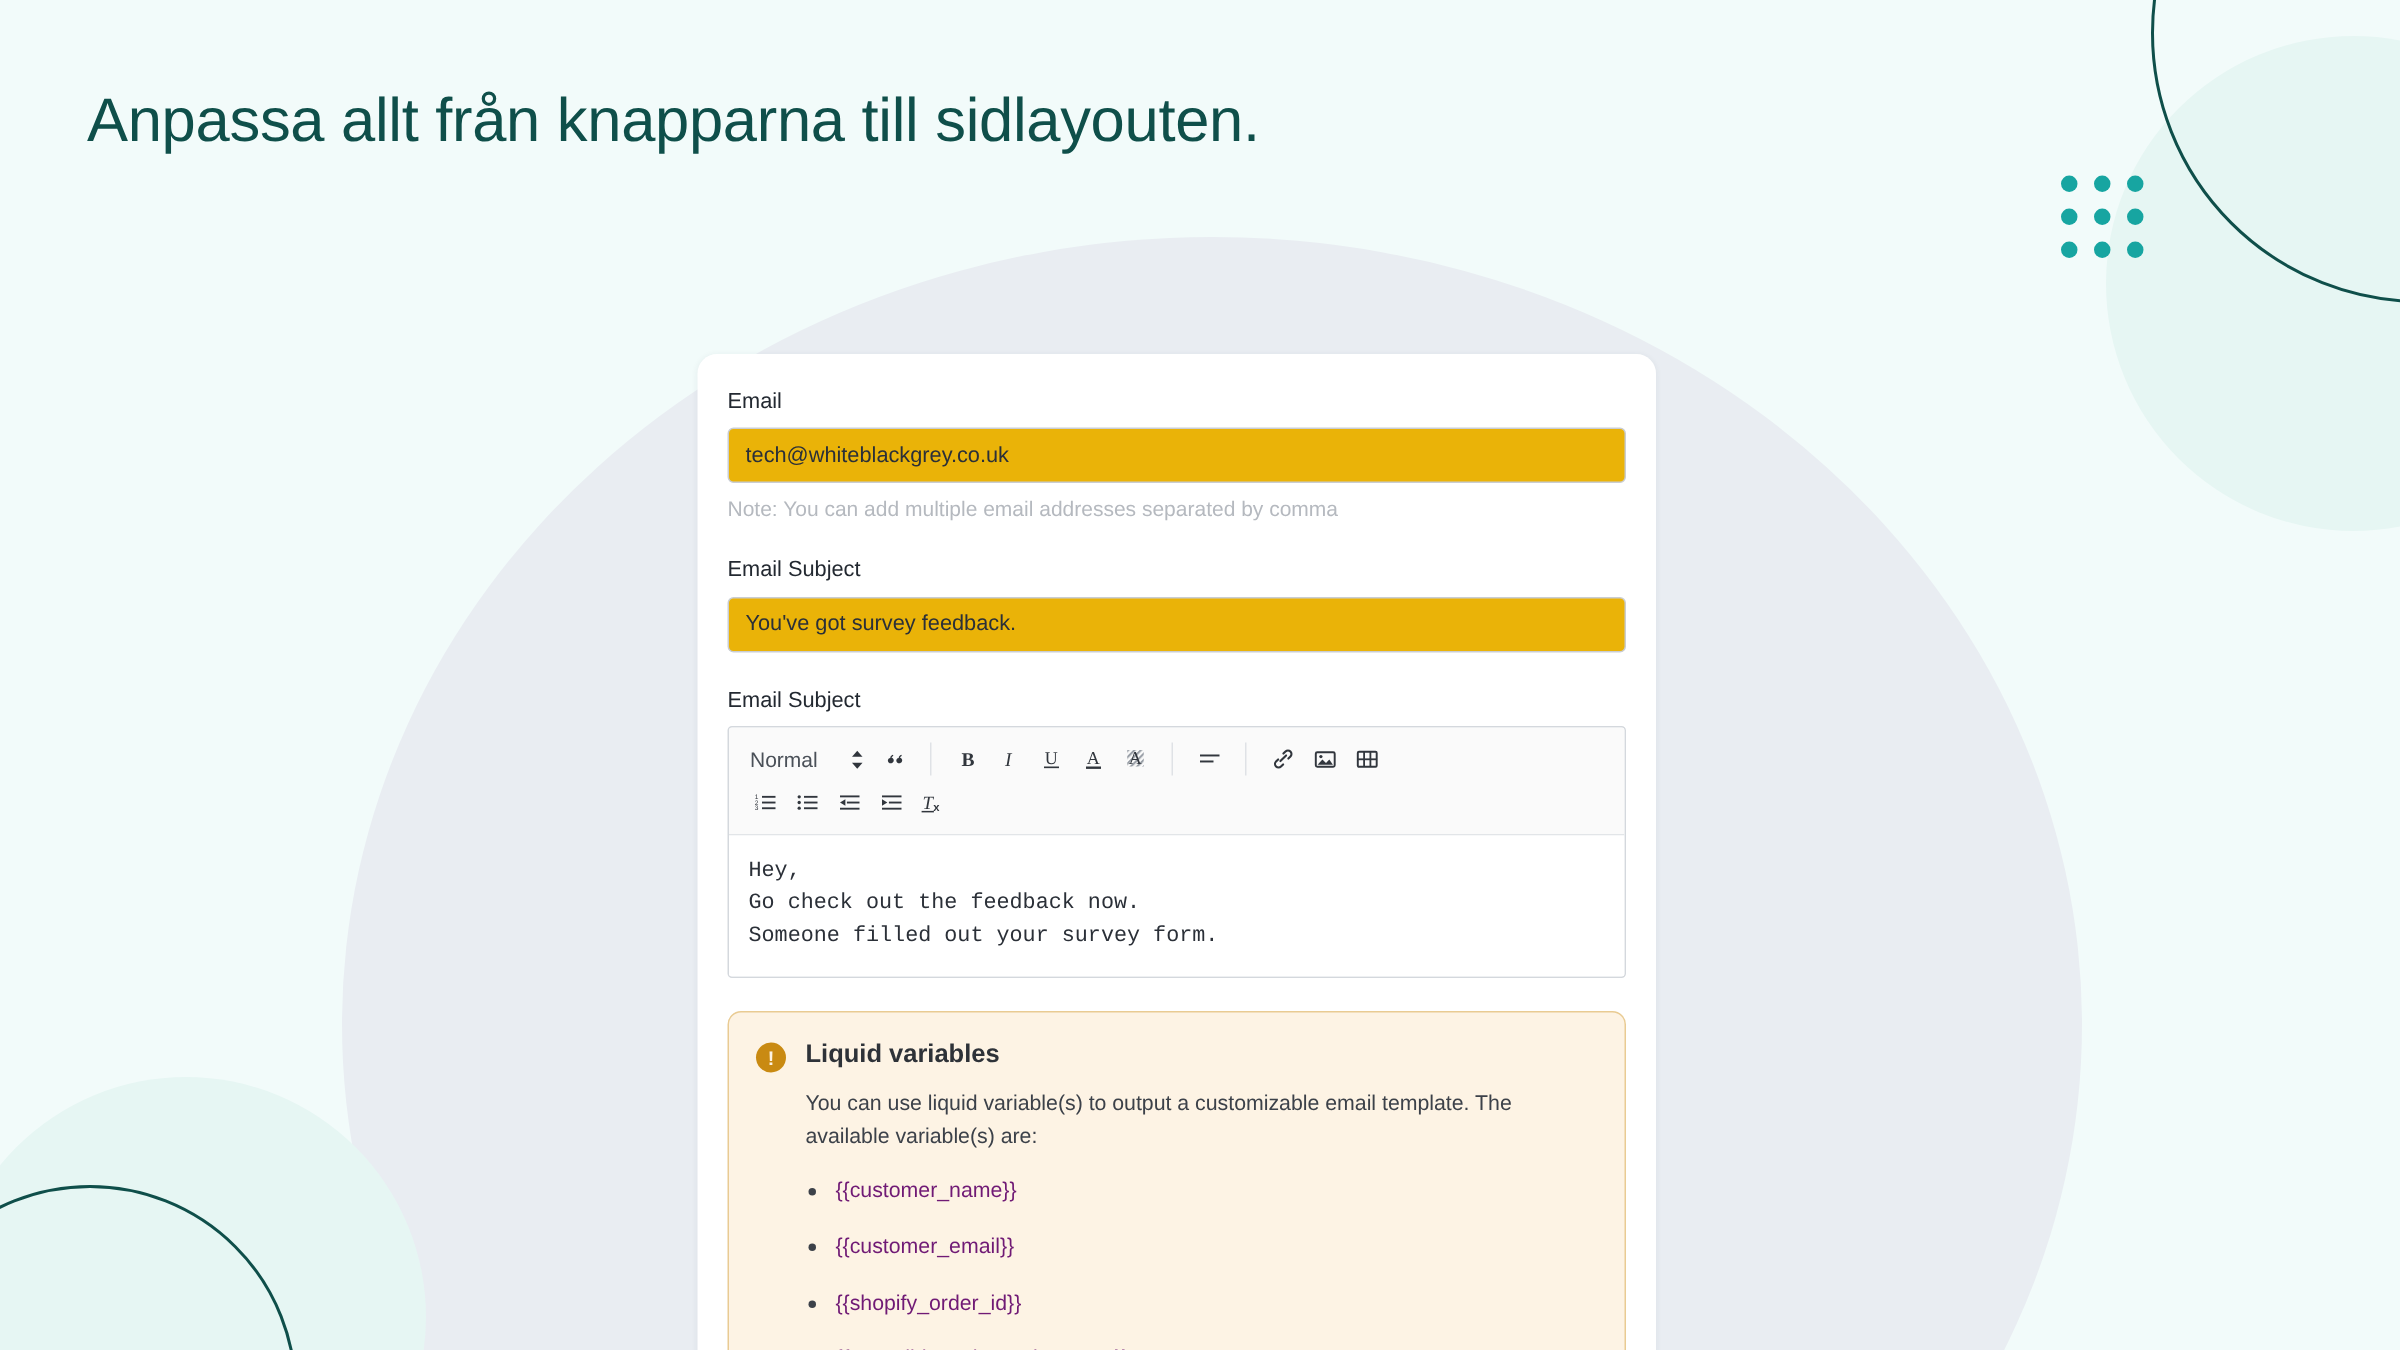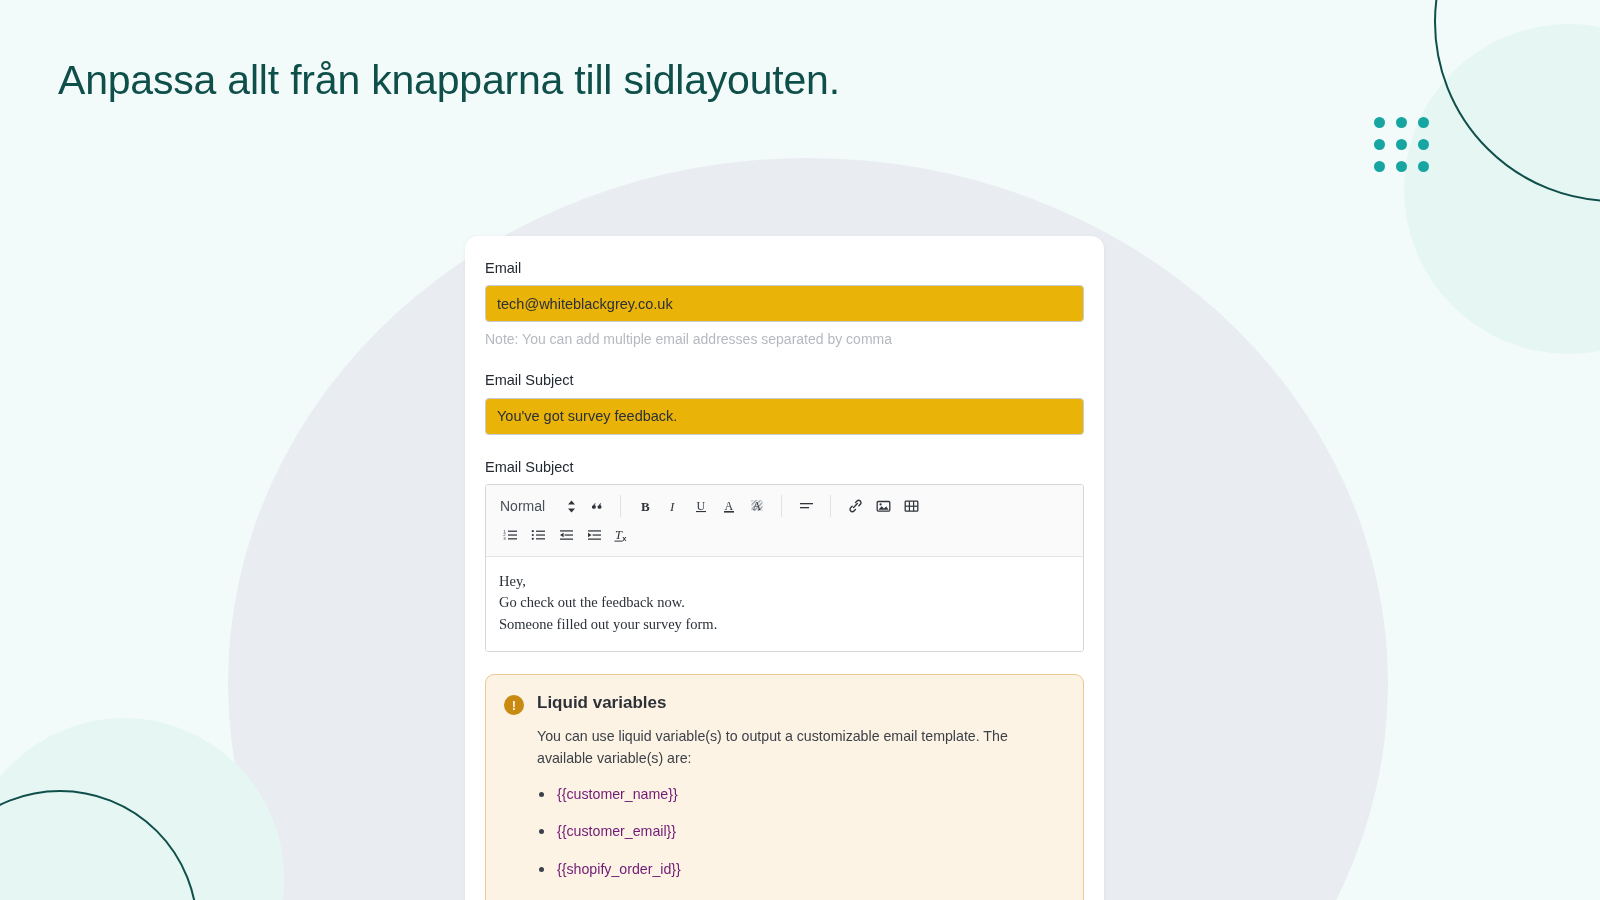--- a/index.html
+++ b/index.html
@@ -212,21 +212,21 @@
     gap: 1px;
   }
 
   .editor-body {
     background: #ffffff;
     padding: 14px 13px 16px 13px;
     min-height: 94px;
     font-size: 14.5px;
     color: #2b3038;
     line-height: 1.48;
-    font-family: Liberation Serif, serif;
+    font-family: Liberation Mono, monospace;
   }
 
   
   .alert {
     margin-top: 22px;
     background: #fdf3e4;
     border: 1px solid #e9cb93;
     border-radius: 9px;
     padding: 18px 18px 20px 18px;
     display: flex;

